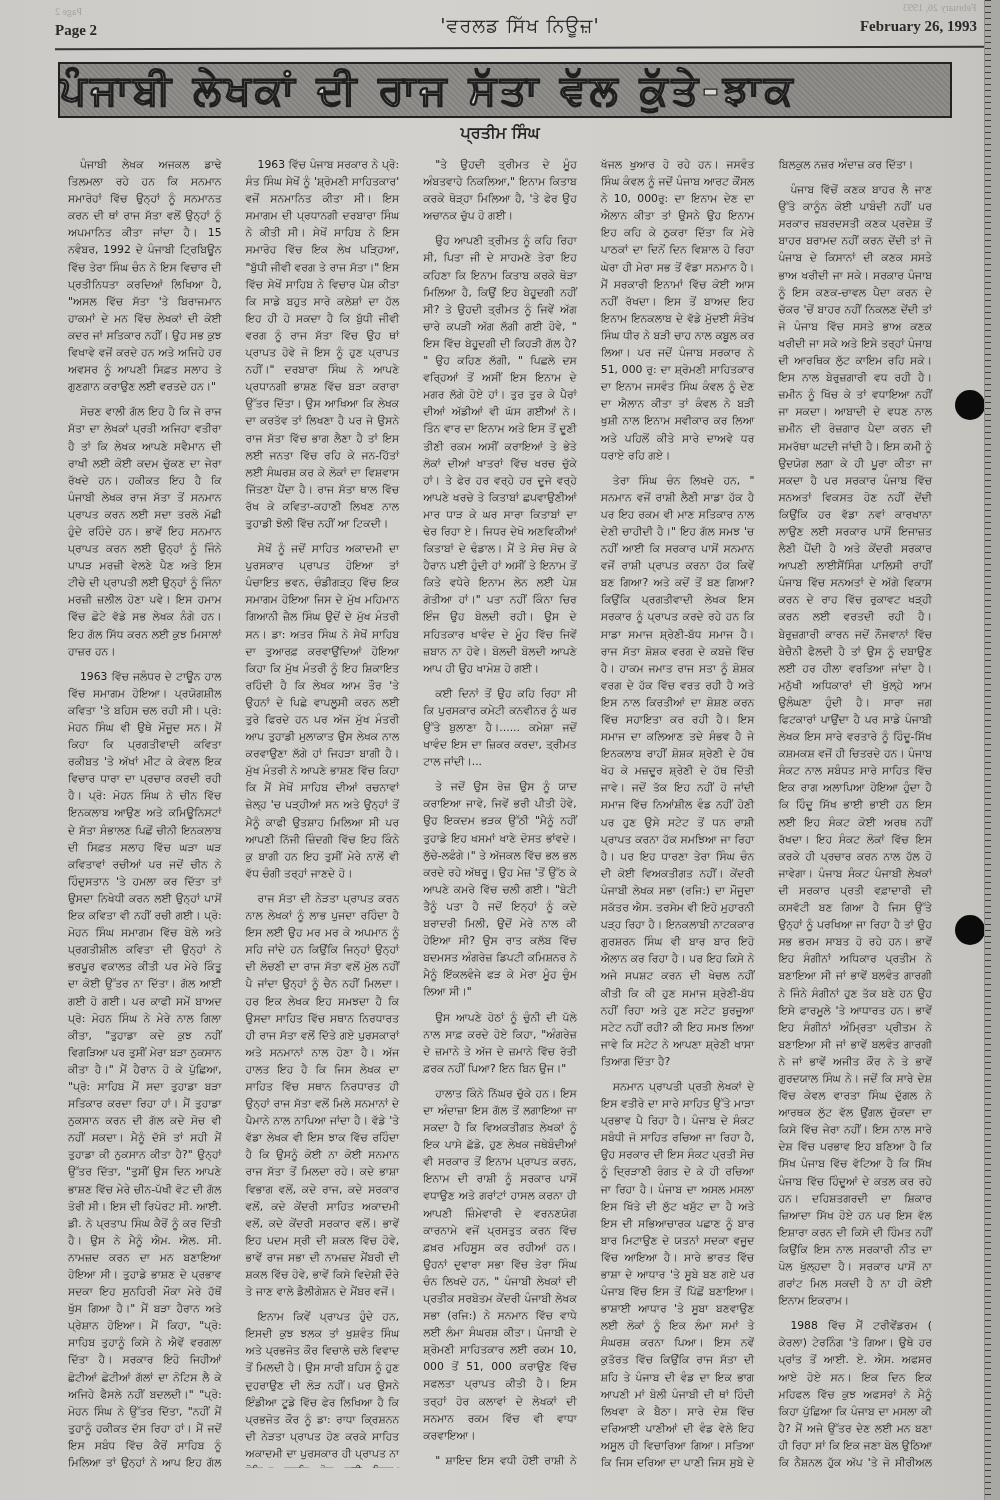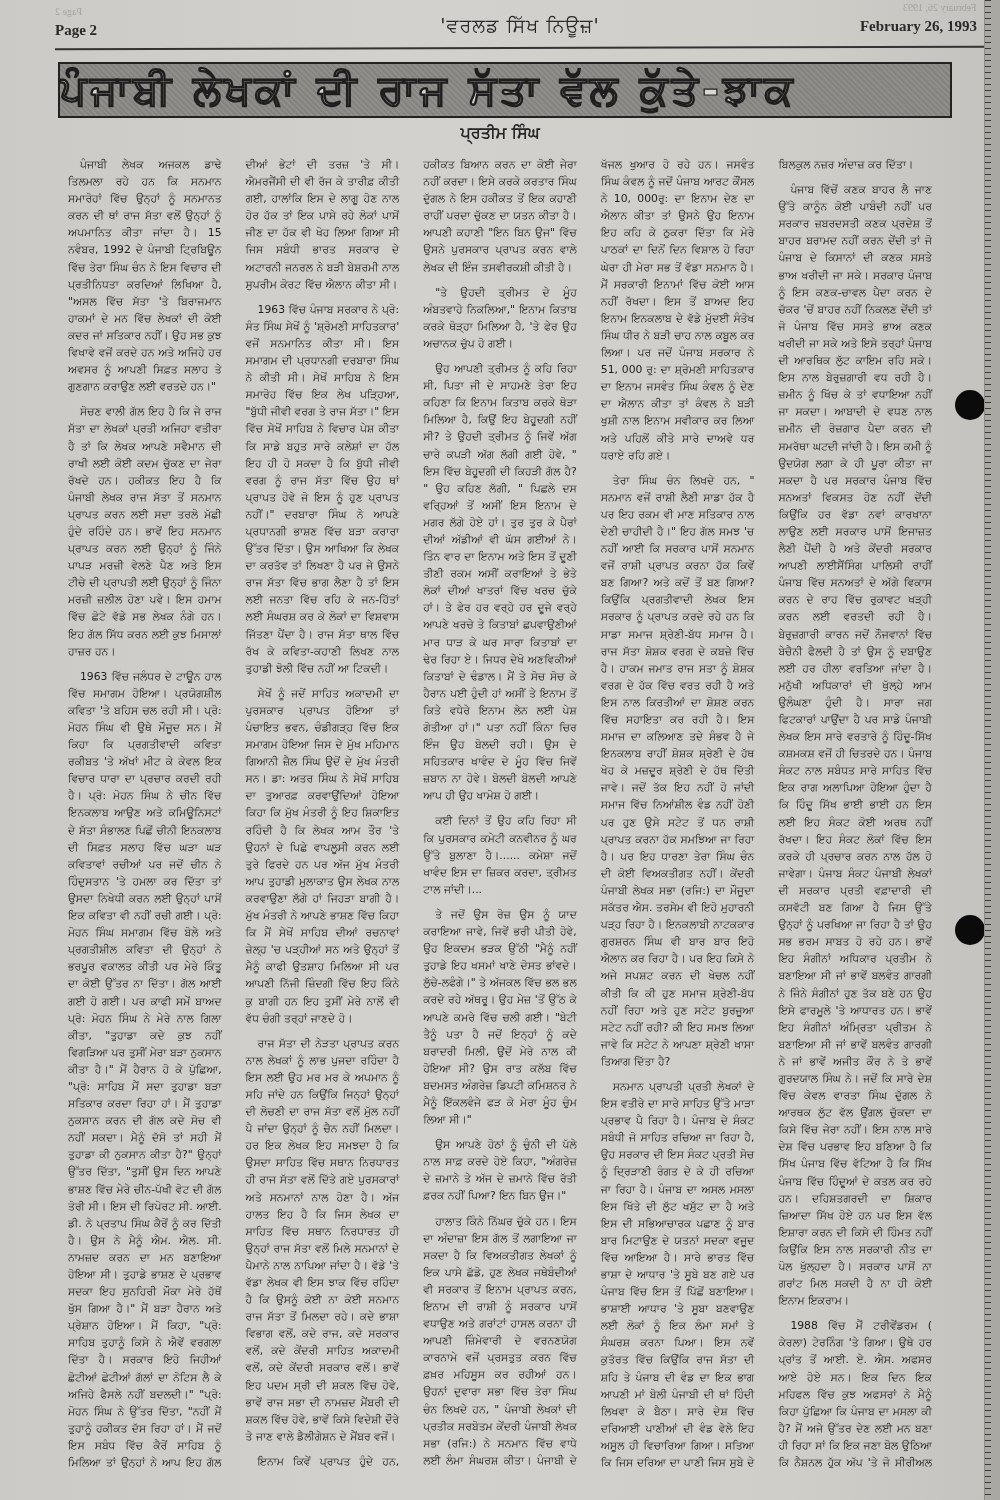--- a/index.html
+++ b/index.html
@@ -77,28 +77,26 @@
   <div class="byline">ਪ੍ਰਤੀਮ ਸਿੰਘ</div>
 
   <div class="columns">
     <div class="col">
         <p>ਪੰਜਾਬੀ ਲੇਖਕ ਅਜਕਲ ਡਾਢੇ ਤਿਲਮਲਾ ਰਹੇ ਹਨ ਕਿ ਸਨਮਾਨ ਸਮਾਰੋਹਾਂ ਵਿੱਚ ਉਨ੍ਹਾਂ ਨੂੰ ਸਨਮਾਨਤ ਕਰਨ ਦੀ ਥਾਂ ਰਾਜ ਸੱਤਾ ਵਲੋਂ ਉਨ੍ਹਾਂ ਨੂੰ ਅਪਮਾਨਿਤ ਕੀਤਾ ਜਾਂਦਾ ਹੈ। 15 ਨਵੰਬਰ, 1992 ਦੇ ਪੰਜਾਬੀ ਟ੍ਰਿਬਿਊਨ ਵਿੱਚ ਤੇਰਾ ਸਿੰਘ ਚੰਨ ਨੇ ਇਸ ਵਿਚਾਰ ਦੀ ਪ੍ਰਤੀਨਿਧਤਾ ਕਰਦਿਆਂ ਲਿਖਿਆ ਹੈ, "ਅਸਲ ਵਿੱਚ ਸੱਤਾ 'ਤੇ ਬਿਰਾਜਮਾਨ ਹਾਕਮਾਂ ਦੇ ਮਨ ਵਿੱਚ ਲੇਖਕਾਂ ਦੀ ਕੋਈ ਕਦਰ ਜਾਂ ਸਤਿਕਾਰ ਨਹੀਂ। ਉਹ ਸਭ ਕੁਝ ਵਿਖਾਵੇ ਵਜੋਂ ਕਰਦੇ ਹਨ ਅਤੇ ਅਜਿਹੇ ਹਰ ਅਵਸਰ ਨੂੰ ਆਪਣੀ ਸਿਫ਼ਤ ਸਲਾਹ ਤੇ ਗੁਣਗਾਨ ਕਰਾਉਣ ਲਈ ਵਰਤਦੇ ਹਨ।"</p>
         <p>ਸੋਚਣ ਵਾਲੀ ਗੱਲ ਇਹ ਹੈ ਕਿ ਜੇ ਰਾਜ ਸੱਤਾ ਦਾ ਲੇਖਕਾਂ ਪ੍ਰਤੀ ਅਜਿਹਾ ਵਤੀਰਾ ਹੈ ਤਾਂ ਕਿ ਲੇਖਕ ਆਪਣੇ ਸਵੈਮਾਨ ਦੀ ਰਾਖੀ ਲਈ ਕੋਈ ਕਦਮ ਚੁੱਕਣ ਦਾ ਜੇਰਾ ਰੱਖਦੇ ਹਨ। ਹਕੀਕਤ ਇਹ ਹੈ ਕਿ ਪੰਜਾਬੀ ਲੇਖਕ ਰਾਜ ਸੱਤਾ ਤੋਂ ਸਨਮਾਨ ਪ੍ਰਾਪਤ ਕਰਨ ਲਈ ਸਦਾ ਤਰਲੋ ਮੱਛੀ ਹੁੰਦੇ ਰਹਿੰਦੇ ਹਨ। ਭਾਵੇਂ ਇਹ ਸਨਮਾਨ ਪ੍ਰਾਪਤ ਕਰਨ ਲਈ ਉਨ੍ਹਾਂ ਨੂੰ ਜਿੰਨੇ ਪਾਪੜ ਮਰਜ਼ੀ ਵੇਲਣੇ ਪੈਣ ਅਤੇ ਇਸ ਟੀਚੇ ਦੀ ਪ੍ਰਾਪਤੀ ਲਈ ਉਨ੍ਹਾਂ ਨੂੰ ਜਿੰਨਾ ਮਰਜ਼ੀ ਜ਼ਲੀਲ ਹੋਣਾ ਪਵੇ। ਇਸ ਹਮਾਮ ਵਿੱਚ ਛੋਟੇ ਵੱਡੇ ਸਭ ਲੇਖਕ ਨੰਗੇ ਹਨ। ਇਹ ਗੱਲ ਸਿੱਧ ਕਰਨ ਲਈ ਕੁਝ ਮਿਸਾਲਾਂ ਹਾਜ਼ਰ ਹਨ।</p>
         <p>1963 ਵਿੱਚ ਜਲੰਧਰ ਦੇ ਟਾਊਨ ਹਾਲ ਵਿੱਚ ਸਮਾਗਮ ਹੋਇਆ। ਪ੍ਰਯੋਗਸ਼ੀਲ ਕਵਿਤਾ 'ਤੇ ਬਹਿਸ ਚਲ ਰਹੀ ਸੀ। ਪ੍ਰੋ: ਮੋਹਨ ਸਿੰਘ ਵੀ ਉਥੇ ਮੌਜੂਦ ਸਨ। ਮੈਂ ਕਿਹਾ ਕਿ ਪ੍ਰਗਤੀਵਾਦੀ ਕਵਿਤਾ ਰਕੀਬਤ 'ਤੇ ਅੱਖਾਂ ਮੀਟ ਕੇ ਕੇਵਲ ਇਕ ਵਿਚਾਰ ਧਾਰਾ ਦਾ ਪ੍ਰਚਾਰ ਕਰਦੀ ਰਹੀ ਹੈ। ਪ੍ਰੋ: ਮੋਹਨ ਸਿੰਘ ਨੇ ਚੀਨ ਵਿੱਚ ਇਨਕਲਾਬ ਆਉਣ ਅਤੇ ਕਮਿਊਨਿਸਟਾਂ ਦੇ ਸੱਤਾ ਸੰਭਾਲਣ ਪਿਛੋਂ ਚੀਨੀ ਇਨਕਲਾਬ ਦੀ ਸਿਫ਼ਤ ਸਲਾਹ ਵਿੱਚ ਘੜਾ ਘੜ ਕਵਿਤਾਵਾਂ ਰਚੀਆਂ ਪਰ ਜਦੋਂ ਚੀਨ ਨੇ ਹਿੰਦੁਸਤਾਨ 'ਤੇ ਹਮਲਾ ਕਰ ਦਿੱਤਾ ਤਾਂ ਉਸਦਾ ਨਿਖੇਧੀ ਕਰਨ ਲਈ ਉਨ੍ਹਾਂ ਪਾਸੋਂ ਇਕ ਕਵਿਤਾ ਵੀ ਨਹੀਂ ਰਚੀ ਗਈ। ਪ੍ਰੋ: ਮੋਹਨ ਸਿੰਘ ਸਮਾਗਮ ਵਿੱਚ ਬੋਲੇ ਅਤੇ ਪ੍ਰਗਤੀਸ਼ੀਲ ਕਵਿਤਾ ਦੀ ਉਨ੍ਹਾਂ ਨੇ ਭਰਪੂਰ ਵਕਾਲਤ ਕੀਤੀ ਪਰ ਮੇਰੇ ਕਿੰਤੂ ਦਾ ਕੋਈ ਉੱਤਰ ਨਾ ਦਿੱਤਾ। ਗੱਲ ਆਈ ਗਈ ਹੋ ਗਈ। ਪਰ ਕਾਫੀ ਸਮੇਂ ਬਾਅਦ ਪ੍ਰੋ: ਮੋਹਨ ਸਿੰਘ ਨੇ ਮੇਰੇ ਨਾਲ ਗਿਲਾ ਕੀਤਾ, "ਤੁਹਾਡਾ ਕਦੇ ਕੁਝ ਨਹੀਂ ਵਿਗੜਿਆ ਪਰ ਤੁਸੀਂ ਮੇਰਾ ਬੜਾ ਨੁਕਸਾਨ ਕੀਤਾ ਹੈ।" ਮੈਂ ਹੈਰਾਨ ਹੋ ਕੇ ਪੁੱਛਿਆ, "ਪ੍ਰੋ: ਸਾਹਿਬ ਮੈਂ ਸਦਾ ਤੁਹਾਡਾ ਬੜਾ ਸਤਿਕਾਰ ਕਰਦਾ ਰਿਹਾ ਹਾਂ। ਮੈਂ ਤੁਹਾਡਾ ਨੁਕਸਾਨ ਕਰਨ ਦੀ ਗੱਲ ਕਦੇ ਸੋਚ ਵੀ ਨਹੀਂ ਸਕਦਾ। ਮੈਨੂੰ ਦੱਸੋ ਤਾਂ ਸਹੀ ਮੈਂ ਤੁਹਾਡਾ ਕੀ ਨੁਕਸਾਨ ਕੀਤਾ ਹੈ?" ਉਨ੍ਹਾਂ ਉੱਤਰ ਦਿੱਤਾ, "ਤੁਸੀਂ ਉਸ ਦਿਨ ਆਪਣੇ ਭਾਸ਼ਣ ਵਿੱਚ ਮੇਰੇ ਚੀਨ-ਪੱਖੀ ਵੋਟ ਦੀ ਗੱਲ ਤੋਰੀ ਸੀ। ਇਸ ਦੀ ਰਿਪੋਰਟ ਸੀ. ਆਈ. ਡੀ. ਨੇ ਪ੍ਰਤਾਪ ਸਿੰਘ ਕੈਰੋਂ ਨੂੰ ਕਰ ਦਿੱਤੀ ਹੈ। ਉਸ ਨੇ ਮੈਨੂੰ ਐਮ. ਐਲ. ਸੀ. ਨਾਮਜ਼ਦ ਕਰਨ ਦਾ ਮਨ ਬਣਾਇਆ ਹੋਇਆ ਸੀ। ਤੁਹਾਡੇ ਭਾਸ਼ਣ ਦੇ ਪ੍ਰਭਾਵ ਸਦਕਾ ਇਹ ਸੁਨਹਿਰੀ ਮੌਕਾ ਮੇਰੇ ਹੱਥੋਂ ਖੁੱਸ ਗਿਆ ਹੈ।" ਮੈਂ ਬੜਾ ਹੈਰਾਨ ਅਤੇ ਪ੍ਰੇਸ਼ਾਨ ਹੋਇਆ। ਮੈਂ ਕਿਹਾ, "ਪ੍ਰੋ: ਸਾਹਿਬ ਤੁਹਾਨੂੰ ਕਿਸੇ ਨੇ ਐਵੇਂ ਵਰਗਲਾ ਦਿੱਤਾ ਹੈ। ਸਰਕਾਰ ਇਹੋ ਜਿਹੀਆਂ ਛੋਟੀਆਂ ਛੋਟੀਆਂ ਗੱਲਾਂ ਦਾ ਨੋਟਿਸ ਲੈ ਕੇ ਅਜਿਹੇ ਫੈਸਲੇ ਨਹੀਂ ਬਦਲਦੀ।" "ਪ੍ਰੋ: ਮੋਹਨ ਸਿੰਘ ਨੇ ਉੱਤਰ ਦਿੱਤਾ, "ਨਹੀਂ ਮੈਂ ਤੁਹਾਨੂੰ ਹਕੀਕਤ ਦੱਸ ਰਿਹਾ ਹਾਂ। ਮੈਂ ਜਦੋਂ ਇਸ ਸਬੰਧ ਵਿੱਚ ਕੈਰੋਂ ਸਾਹਿਬ ਨੂੰ ਮਿਲਿਆ ਤਾਂ ਉਨ੍ਹਾਂ ਨੇ ਆਪ ਇਹ ਗੱਲ ਮੈਨੂੰ ਜਿਤਲਾਈ।"</p>
         <p>ਇਸ ਤੋਂ ਬਾਅਦ ਵੀ ਪਰ, ਪ੍ਰੋ: ਮੋਹਨ ਸਿੰਘ ਦੇ ਰਾਜ ਸੱਤਾ ਦੀ ਨੇੜਤਾ ਪ੍ਰਾਪਤ ਕਰਨ ਦੀ ਚੇਸ਼ਟਾ ਵਿੱਚ ਕੋਈ ਫ਼ਰਕ ਨਾ ਆਇਆ। ਜਦੋਂ 1976 ਵਿੱਚ ਦੇਸ਼ ਵਿੱਚ ਐਮਰਜੈਂਸੀ ਲਾਗੂ ਹੋਈ ਅਤੇ ਤਾਨਾ ਸ਼ਾਹੀ ਦਾ ਪੂਰਾ ਰਾਜ ਹੋ ਗਿਆ, ਪੰਜਾਬ ਸਰਕਾਰ ਨੇ 'ਜਾਗ੍ਰਿਤੀ' ਰਸਾਲੇ ਦੇ ਸਿਲਵਰ ਜੁਬਲੀ ਸਮਾਗਮ ਦਾ ਪ੍ਰਬੰਧ ਕੀਤਾ। ਪ੍ਰੋ: ਮੋਹਨ ਸਿੰਘ ਨੇ ਇਸ ਸਮਾਗਮ ਵਿੱਚ ਇੰਦਰਾ ਗਾਂਧੀ ਦੀ ਕਸੀਦਾ ਗੋਈ ਕਰਦਿਆਂ ਹੋਇਆਂ ਇਕ ਨਜ਼ਮ ਪੜ੍ਹੀ ਜਿਸ ਵਿੱਚ ਇੰਦਰਾ ਗਾਂਧੀ ਨੂੰ ਦੁਰਗਾ ਵਜੋਂ ਚਿਤਰਿਆ ਗਿਆ ਸੀ। ਇਹ ਕਵਿਤਾ ਮਾਤਾ</p>
       </div>
     <div class="col">
-        <p class="noindent">ਦੀਆਂ ਭੇਟਾਂ ਦੀ ਤਰਜ਼ 'ਤੇ ਸੀ। ਐਮਰਜੈਂਸੀ ਦੀ ਵੀ ਰੱਜ ਕੇ ਤਾਰੀਫ਼ ਕੀਤੀ ਗਈ, ਹਾਲਾਂਕਿ ਇਸ ਦੇ ਲਾਗੂ ਹੋਣ ਨਾਲ ਹੋਰ ਹੱਕ ਤਾਂ ਇਕ ਪਾਸੇ ਰਹੇ ਲੋਕਾਂ ਪਾਸੋਂ ਜੀਣ ਦਾ ਹੱਕ ਵੀ ਖੋਹ ਲਿਆ ਗਿਆ ਸੀ ਜਿਸ ਸਬੰਧੀ ਭਾਰਤ ਸਰਕਾਰ ਦੇ ਅਟਾਰਨੀ ਜਨਰਲ ਨੇ ਬੜੀ ਬੇਸ਼ਰਮੀ ਨਾਲ ਸੁਪਰੀਮ ਕੋਰਟ ਵਿੱਚ ਐਲਾਨ ਕੀਤਾ ਸੀ।</p>
         <p>1963 ਵਿੱਚ ਪੰਜਾਬ ਸਰਕਾਰ ਨੇ ਪ੍ਰੋ: ਸੰਤ ਸਿੰਘ ਸੇਖੋਂ ਨੂੰ 'ਸ਼੍ਰੋਮਣੀ ਸਾਹਿਤਕਾਰ' ਵਜੋਂ ਸਨਮਾਨਿਤ ਕੀਤਾ ਸੀ। ਇਸ ਸਮਾਗਮ ਦੀ ਪ੍ਰਧਾਨਗੀ ਦਰਬਾਰਾ ਸਿੰਘ ਨੇ ਕੀਤੀ ਸੀ। ਸੇਖੋਂ ਸਾਹਿਬ ਨੇ ਇਸ ਸਮਾਰੋਹ ਵਿੱਚ ਇਕ ਲੇਖ ਪੜ੍ਹਿਆ, "ਬੁੱਧੀ ਜੀਵੀ ਵਰਗ ਤੇ ਰਾਜ ਸੱਤਾ।" ਇਸ ਵਿੱਚ ਸੇਖੋਂ ਸਾਹਿਬ ਨੇ ਵਿਚਾਰ ਪੇਸ਼ ਕੀਤਾ ਕਿ ਸਾਡੇ ਬਹੁਤ ਸਾਰੇ ਕਲੇਸ਼ਾਂ ਦਾ ਹੱਲ ਇਹ ਹੀ ਹੋ ਸਕਦਾ ਹੈ ਕਿ ਬੁੱਧੀ ਜੀਵੀ ਵਰਗ ਨੂੰ ਰਾਜ ਸੱਤਾ ਵਿੱਚ ਉਹ ਥਾਂ ਪ੍ਰਾਪਤ ਹੋਵੇ ਜੋ ਇਸ ਨੂੰ ਹੁਣ ਪ੍ਰਾਪਤ ਨਹੀਂ।" ਦਰਬਾਰਾ ਸਿੰਘ ਨੇ ਆਪਣੇ ਪ੍ਰਧਾਨਗੀ ਭਾਸ਼ਣ ਵਿੱਚ ਬੜਾ ਕਰਾਰਾ ਉੱਤਰ ਦਿੱਤਾ। ਉਸ ਆਖਿਆ ਕਿ ਲੇਖਕ ਦਾ ਕਰਤੱਵ ਤਾਂ ਲਿਖਣਾ ਹੈ ਪਰ ਜੇ ਉਸਨੇ ਰਾਜ ਸੱਤਾ ਵਿੱਚ ਭਾਗ ਲੈਣਾ ਹੈ ਤਾਂ ਇਸ ਲਈ ਜਨਤਾ ਵਿੱਚ ਰਹਿ ਕੇ ਜਨ-ਹਿੱਤਾਂ ਲਈ ਸੰਘਰਸ਼ ਕਰ ਕੇ ਲੋਕਾਂ ਦਾ ਵਿਸ਼ਵਾਸ ਜਿੱਤਣਾ ਪੈਂਦਾ ਹੈ। ਰਾਜ ਸੱਤਾ ਥਾਲ ਵਿੱਚ ਰੱਖ ਕੇ ਕਵਿਤਾ-ਕਹਾਣੀ ਲਿਖਣ ਨਾਲ ਤੁਹਾਡੀ ਝੋਲੀ ਵਿੱਚ ਨਹੀਂ ਆ ਟਿਕਦੀ।</p>
         <p>ਸੇਖੋਂ ਨੂੰ ਜਦੋਂ ਸਾਹਿਤ ਅਕਾਦਮੀ ਦਾ ਪੁਰਸਕਾਰ ਪ੍ਰਾਪਤ ਹੋਇਆ ਤਾਂ ਪੰਚਾਇਤ ਭਵਨ, ਚੰਡੀਗੜ੍ਹ ਵਿੱਚ ਇਕ ਸਮਾਗਮ ਹੋਇਆ ਜਿਸ ਦੇ ਮੁੱਖ ਮਹਿਮਾਨ ਗਿਆਨੀ ਜ਼ੈਲ ਸਿੰਘ ਉਦੋਂ ਦੇ ਮੁੱਖ ਮੰਤਰੀ ਸਨ। ਡਾ: ਅਤਰ ਸਿੰਘ ਨੇ ਸੇਖੋਂ ਸਾਹਿਬ ਦਾ ਤੁਆਰਫ਼ ਕਰਵਾਉਂਦਿਆਂ ਹੋਇਆ ਕਿਹਾ ਕਿ ਮੁੱਖ ਮੰਤਰੀ ਨੂੰ ਇਹ ਸ਼ਿਕਾਇਤ ਰਹਿੰਦੀ ਹੈ ਕਿ ਲੇਖਕ ਆਮ ਤੌਰ 'ਤੇ ਉਹਨਾਂ ਦੇ ਪਿਛੇ ਵਾਪਲੂਸੀ ਕਰਨ ਲਈ ਤੁਰੇ ਫਿਰਦੇ ਹਨ ਪਰ ਅੱਜ ਮੁੱਖ ਮੰਤਰੀ ਆਪ ਤੁਹਾਡੀ ਮੁਲਾਕਾਤ ਉਸ ਲੇਖਕ ਨਾਲ ਕਰਵਾਉਣਾ ਲੱਗੇ ਹਾਂ ਜਿਹੜਾ ਬਾਗੀ ਹੈ। ਮੁੱਖ ਮੰਤਰੀ ਨੇ ਆਪਣੇ ਭਾਸ਼ਣ ਵਿੱਚ ਕਿਹਾ ਕਿ ਮੈਂ ਸੇਖੋਂ ਸਾਹਿਬ ਦੀਆਂ ਰਚਨਾਵਾਂ ਜ਼ੇਲ੍ਹ 'ਚ ਪੜ੍ਹੀਆਂ ਸਨ ਅਤੇ ਉਨ੍ਹਾਂ ਤੋਂ ਮੈਨੂੰ ਕਾਫੀ ਉਤਸ਼ਾਹ ਮਿਲਿਆ ਸੀ ਪਰ ਆਪਣੀ ਨਿੱਜੀ ਜ਼ਿੰਦਗੀ ਵਿੱਚ ਇਹ ਕਿੰਨੇ ਕੁ ਬਾਗੀ ਹਨ ਇਹ ਤੁਸੀਂ ਮੇਰੇ ਨਾਲੋਂ ਵੀ ਵੱਧ ਚੰਗੀ ਤਰ੍ਹਾਂ ਜਾਣਦੇ ਹੋ।</p>
         <p>ਰਾਜ ਸੱਤਾ ਦੀ ਨੇੜਤਾ ਪ੍ਰਾਪਤ ਕਰਨ ਨਾਲ ਲੇਖਕਾਂ ਨੂੰ ਲਾਭ ਪੁਜਦਾ ਰਹਿੰਦਾ ਹੈ ਇਸ ਲਈ ਉਹ ਮਰ ਮਰ ਕੇ ਅਪਮਾਨ ਨੂੰ ਸਹਿ ਜਾਂਦੇ ਹਨ ਕਿਉਂਕਿ ਜਿਨ੍ਹਾਂ ਉਨ੍ਹਾਂ ਦੀ ਲੋਚਣੀ ਦਾ ਰਾਜ ਸੱਤਾ ਵਲੋਂ ਮੁੱਲ ਨਹੀਂ ਪੈ ਜਾਂਦਾ ਉਨ੍ਹਾਂ ਨੂੰ ਚੈਨ ਨਹੀਂ ਮਿਲਦਾ। ਹਰ ਇਕ ਲੇਖਕ ਇਹ ਸਮਝਦਾ ਹੈ ਕਿ ਉਸਦਾ ਸਾਹਿਤ ਵਿੱਚ ਸਥਾਨ ਨਿਰਧਾਰਤ ਹੀ ਰਾਜ ਸੱਤਾ ਵਲੋਂ ਦਿੱਤੇ ਗਏ ਪੁਰਸਕਾਰਾਂ ਅਤੇ ਸਨਮਾਨਾਂ ਨਾਲ ਹੋਣਾ ਹੈ। ਅੱਜ ਹਾਲਤ ਇਹ ਹੈ ਕਿ ਜਿਸ ਲੇਖਕ ਦਾ ਸਾਹਿਤ ਵਿੱਚ ਸਥਾਨ ਨਿਰਧਾਰਤ ਹੀ ਉਨ੍ਹਾਂ ਰਾਜ ਸੱਤਾ ਵਲੋਂ ਮਿਲੇ ਸਨਮਾਨਾਂ ਦੇ ਪੈਮਾਨੇ ਨਾਲ ਨਾਪਿਆ ਜਾਂਦਾ ਹੈ। ਵੱਡੇ 'ਤੇ ਵੱਡਾ ਲੇਖਕ ਵੀ ਇਸ ਝਾਕ ਵਿੱਚ ਰਹਿੰਦਾ ਹੈ ਕਿ ਉਸਨੂੰ ਕੋਈ ਨਾ ਕੋਈ ਸਨਮਾਨ ਰਾਜ ਸੱਤਾ ਤੋਂ ਮਿਲਦਾ ਰਹੇ। ਕਦੇ ਭਾਸ਼ਾ ਵਿਭਾਗ ਵਲੋਂ, ਕਦੇ ਰਾਜ, ਕਦੇ ਸਰਕਾਰ ਵਲੋਂ, ਕਦੇ ਕੇਂਦਰੀ ਸਾਹਿਤ ਅਕਾਦਮੀ ਵਲੋਂ, ਕਦੇ ਕੇਂਦਰੀ ਸਰਕਾਰ ਵਲੋਂ। ਭਾਵੇਂ ਇਹ ਪਦਮ ਸ੍ਰੀ ਦੀ ਸ਼ਕਲ ਵਿੱਚ ਹੋਵੇ, ਭਾਵੇਂ ਰਾਜ ਸਭਾ ਦੀ ਨਾਮਜ਼ਦ ਮੈਂਬਰੀ ਦੀ ਸ਼ਕਲ ਵਿੱਚ ਹੋਵੇ, ਭਾਵੇਂ ਕਿਸੇ ਵਿਦੇਸ਼ੀ ਦੌਰੇ ਤੇ ਜਾਣ ਵਾਲੇ ਡੈਲੀਗੇਸ਼ਨ ਦੇ ਮੈਂਬਰ ਵਜੋਂ।</p>
         <p>ਇਨਾਮ ਕਿਵੇਂ ਪ੍ਰਾਪਤ ਹੁੰਦੇ ਹਨ, ਇਸਦੀ ਕੁਝ ਝਲਕ ਤਾਂ ਖੁਸ਼ਵੰਤ ਸਿੰਘ ਅਤੇ ਪ੍ਰਭਜੋਤ ਕੌਰ ਵਿਚਾਲੇ ਚਲੇ ਵਿਵਾਦ ਤੋਂ ਮਿਲਦੀ ਹੈ। ਉਸ ਸਾਰੀ ਬਹਿਸ ਨੂੰ ਹੁਣ ਦੁਹਰਾਉਣ ਦੀ ਲੋੜ ਨਹੀਂ। ਪਰ ਉਸਨੇ ਇੰਡੀਆ ਟੂਡੇ ਵਿੱਚ ਫੇਰ ਲਿਖਿਆ ਹੈ ਕਿ ਪ੍ਰਭਜੋਤ ਕੌਰ ਨੂੰ ਡਾ: ਰਾਧਾ ਕ੍ਰਿਸ਼ਨਨ ਦੀ ਨੇੜਤਾ ਪ੍ਰਾਪਤ ਹੋਣ ਕਰਕੇ ਸਾਹਿਤ ਅਕਾਦਮੀ ਦਾ ਪੁਰਸਕਾਰ ਹੀ ਪ੍ਰਾਪਤ ਨਾ ਹੋਇਆ ਬਲਕਿ ਹੋਰ ਕਈ ਇਨਾਮ ਸਨਮਾਨ ਵੀ ਮਿਲੇ। ਪੰਜਾਬੀ ਲੇਖਕ ਨੂੰ ਇਹ ਸਭ ਕੁਝ ਭਲੀ ਭਾਂਤ ਪਤਾ ਹੈ ਪਰ ਫੇਰ ਵੀ</p>
       </div>
     <div class="col">
-        <p class="noindent">ਹਕੀਕਤ ਬਿਆਨ ਕਰਨ ਦਾ ਕੋਈ ਜੇਰਾ ਨਹੀਂ ਕਰਦਾ। ਇਸੇ ਕਰਕੇ ਕਰਤਾਰ ਸਿੰਘ ਦੁੱਗਲ ਨੇ ਇਸ ਹਕੀਕਤ ਤੋਂ ਇਕ ਕਹਾਣੀ ਰਾਹੀਂ ਪਰਦਾ ਚੁੱਕਣ ਦਾ ਯਤਨ ਕੀਤਾ ਹੈ। ਆਪਣੀ ਕਹਾਣੀ "ਇਨ ਬਿਨ ਉਜ" ਵਿੱਚ ਉਸਨੇ ਪੁਰਸਕਾਰ ਪ੍ਰਾਪਤ ਕਰਨ ਵਾਲੇ ਲੇਖਕ ਦੀ ਇੰਜ ਤਸਵੀਰਕਸ਼ੀ ਕੀਤੀ ਹੈ।</p>
         <p>"ਤੇ ਉਹਦੀ ਤ੍ਰੀਮਤ ਦੇ ਮੂੰਹ ਅੰਬਤਵਾਹੇ ਨਿਕਲਿਆ," ਇਨਾਮ ਕਿਤਾਬ ਕਰਕੇ ਥੋੜ੍ਹਾ ਮਿਲਿਆ ਹੈ, 'ਤੇ ਫੇਰ ਉਹ ਅਚਾਨਕ ਚੁੱਪ ਹੋ ਗਈ।</p>
         <p>ਉਹ ਆਪਣੀ ਤ੍ਰੀਮਤ ਨੂੰ ਕਹਿ ਰਿਹਾ ਸੀ, ਪਿਤਾ ਜੀ ਦੇ ਸਾਹਮਣੇ ਤੇਰਾ ਇਹ ਕਹਿਣਾ ਕਿ ਇਨਾਮ ਕਿਤਾਬ ਕਰਕੇ ਥੋੜਾ ਮਿਲਿਆ ਹੈ, ਕਿਉਂ ਇਹ ਬੇਹੂਦਗੀ ਨਹੀਂ ਸੀ? ਤੇ ਉਹਦੀ ਤ੍ਰੀਮਤ ਨੂੰ ਜਿਵੇਂ ਅੱਗ ਚਾਰੇ ਕਪੜੀ ਅੱਗ ਲੱਗੀ ਗਈ ਹੋਵੇ, " ਇਸ ਵਿੱਚ ਬੇਹੂਦਗੀ ਦੀ ਕਿਹੜੀ ਗੱਲ ਹੈ? " ਉਹ ਕਹਿਣ ਲੱਗੀ, " ਪਿਛਲੇ ਦਸ ਵਰ੍ਹਿਆਂ ਤੋਂ ਅਸੀਂ ਇਸ ਇਨਾਮ ਦੇ ਮਗਰ ਲੱਗੇ ਹੋਏ ਹਾਂ। ਤੁਰ ਤੁਰ ਕੇ ਪੈਰਾਂ ਦੀਆਂ ਅੱਡੀਆਂ ਵੀ ਘੱਸ ਗਈਆਂ ਨੇ। ਤਿੰਨ ਵਾਰ ਦਾ ਇਨਾਮ ਅਤੇ ਇਸ ਤੋਂ ਦੂਣੀ ਤੀਣੀ ਰਕਮ ਅਸੀਂ ਕਰਾਇਆਂ ਤੇ ਭੇਤੇ ਲੋਕਾਂ ਦੀਆਂ ਖਾਤਰਾਂ ਵਿੱਚ ਖਰਚ ਚੁੱਕੇ ਹਾਂ। ਤੇ ਫੇਰ ਹਰ ਵਰ੍ਹੇ ਹਰ ਦੂਜੇ ਵਰ੍ਹੇ ਆਪਣੇ ਖਰਚੇ ਤੇ ਕਿਤਾਬਾਂ ਛਪਵਾਉਣੀਆਂ ਮਾਰ ਧਾੜ ਕੇ ਘਰ ਸਾਰਾ ਕਿਤਾਬਾਂ ਦਾ ਢੇਰ ਰਿਹਾ ਏ। ਜਿਧਰ ਦੇਖੋ ਅਣਵਿਕੀਆਂ ਕਿਤਾਬਾਂ ਦੇ ਢੰਡਾਲ। ਮੈਂ ਤੇ ਸੋਚ ਸੋਚ ਕੇ ਹੈਰਾਨ ਪਈ ਹੁੰਦੀ ਹਾਂ ਅਸੀਂ ਤੇ ਇਨਾਮ ਤੋਂ ਕਿਤੇ ਵਧੇਰੇ ਇਨਾਮ ਲੇਨ ਲਈ ਪੇਸ਼ ਗੋਤੀਆ ਹਾਂ।" ਪਤਾ ਨਹੀਂ ਕਿੰਨਾ ਚਿਰ ਇੰਜ ਉਹ ਬੋਲਦੀ ਰਹੀ। ਉਸ ਦੇ ਸਹਿਤਕਾਰ ਖਾਵੰਦ ਦੇ ਮੂੰਹ ਵਿੱਚ ਜਿਵੇਂ ਜ਼ਬਾਨ ਨਾ ਹੋਵੇ। ਬੋਲਦੀ ਬੋਲਦੀ ਆਪਣੇ ਆਪ ਹੀ ਉਹ ਖਾਮੋਸ਼ ਹੋ ਗਈ।</p>
         <p>ਕਈ ਦਿਨਾਂ ਤੋਂ ਉਹ ਕਹਿ ਰਿਹਾ ਸੀ ਕਿ ਪੁਰਸਕਾਰ ਕਮੇਟੀ ਕਨਵੀਨਰ ਨੂੰ ਘਰ ਉੱਤੇ ਬੁਲਾਣਾ ਹੈ।...... ਕਮੇਸ਼ਾ ਜਦੋਂ ਖਾਵੰਦ ਇਸ ਦਾ ਜ਼ਿਕਰ ਕਰਦਾ, ਤ੍ਰੀਮਤ ਟਾਲ ਜਾਂਦੀ।...</p>
         <p>ਤੇ ਜਦੋਂ ਉਸ ਰੋਜ਼ ਉਸ ਨੂੰ ਯਾਦ ਕਰਾਇਆ ਜਾਵੇ, ਜਿਵੇਂ ਭਰੀ ਪੀਤੀ ਹੋਵੇ, ਉਹ ਇਕਦਮ ਭੜਕ ਉੱਠੀ "ਮੈਨੂੰ ਨਹੀਂ ਤੁਹਾਡੇ ਇਹ ਖਸਮਾਂ ਖਾਣੇ ਦੋਸਤ ਭਾਂਵਦੇ। ਲੁੱਚੇ-ਲਫੰਗੇ।" ਤੇ ਅੱਜਕਲ ਵਿੱਚ ਭਲ ਭਲ ਕਰਦੇ ਰਹੇ ਅੱਥਰੂ। ਉਹ ਮੇਜ਼ 'ਤੋਂ ਉੱਠ ਕੇ ਆਪਣੇ ਕਮਰੇ ਵਿੱਚ ਚਲੀ ਗਈ। "ਬੇਟੀ ਤੈਨੂੰ ਪਤਾ ਹੈ ਜਦੋਂ ਇਨ੍ਹਾਂ ਨੂੰ ਕਦੇ ਬਰਾਦਰੀ ਮਿਲੀ, ਉਦੋਂ ਮੇਰੇ ਨਾਲ ਕੀ ਹੋਇਆ ਸੀ? ਉਸ ਰਾਤ ਕਲੱਬ ਵਿੱਚ ਬਦਮਸਤ ਅੰਗਰੇਜ਼ ਡਿਪਟੀ ਕਮਿਸ਼ਨਰ ਨੇ ਮੈਨੂੰ ਇੱਕਲਵੰਜੇ ਫੜ ਕੇ ਮੇਰਾ ਮੂੰਹ ਚੁੰਮ ਲਿਆ ਸੀ।"</p>
         <p>ਉਸ ਆਪਣੇ ਹੋਠਾਂ ਨੂੰ ਚੁੰਨੀ ਦੀ ਪੱਲੇ ਨਾਲ ਸਾਫ਼ ਕਰਦੇ ਹੋਏ ਕਿਹਾ, "ਅੰਗਰੇਜ਼ ਦੇ ਜ਼ਮਾਨੇ ਤੇ ਅੱਜ ਦੇ ਜ਼ਮਾਨੇ ਵਿੱਚ ਰੱਤੀ ਫ਼ਰਕ ਨਹੀਂ ਪਿਆ? ਇਨ ਬਿਨ ਉਜ।"</p>
         <p>ਹਾਲਾਤ ਕਿੰਨੇ ਨਿੱਘਰ ਚੁੱਕੇ ਹਨ। ਇਸ ਦਾ ਅੰਦਾਜ਼ਾ ਇਸ ਗੱਲ ਤੋਂ ਲਗਾਇਆ ਜਾ ਸਕਦਾ ਹੈ ਕਿ ਵਿਅਕਤੀਗਤ ਲੇਖਕਾਂ ਨੂੰ ਇਕ ਪਾਸੇ ਛੱਡੋ, ਹੁਣ ਲੇਖਕ ਜਥੇਬੰਦੀਆਂ ਵੀ ਸਰਕਾਰ ਤੋਂ ਇਨਾਮ ਪ੍ਰਾਪਤ ਕਰਨ, ਇਨਾਮ ਦੀ ਰਾਸ਼ੀ ਨੂੰ ਸਰਕਾਰ ਪਾਸੋਂ ਵਧਾਉਣ ਅਤੇ ਗਰਾਂਟਾਂ ਹਾਸਲ ਕਰਨਾ ਹੀ ਆਪਣੀ ਜ਼ਿੰਮੇਵਾਰੀ ਦੇ ਵਰਨਣਯੋਗ ਕਾਰਨਾਮੇ ਵਜੋਂ ਪ੍ਰਸਤੁਤ ਕਰਨ ਵਿੱਚ ਫ਼ਖ਼ਰ ਮਹਿਸੂਸ ਕਰ ਰਹੀਆਂ ਹਨ। ਉਹਨਾਂ ਦੁਵਾਰਾ ਸਭਾ ਵਿੱਚ ਤੇਰਾ ਸਿੰਘ ਚੰਨ ਲਿਖਦੇ ਹਨ, " ਪੰਜਾਬੀ ਲੇਖਕਾਂ ਦੀ ਪ੍ਰਤੀਕ ਸਰਬੋਤਮ ਕੇਂਦਰੀ ਪੰਜਾਬੀ ਲੇਖਕ ਸਭਾ (ਰਜਿ:) ਨੇ ਸਨਮਾਨ ਵਿੱਚ ਵਾਧੇ ਲਈ ਲੰਮਾ ਸੰਘਰਸ਼ ਕੀਤਾ। ਪੰਜਾਬੀ ਦੇ ਸ਼੍ਰੋਮਣੀ ਸਾਹਿਤਕਾਰ ਲਈ ਰਕਮ 10, 000 ਤੋਂ 51, 000 ਕਰਾਉਣ ਵਿੱਚ ਸਫਲਤਾ ਪ੍ਰਾਪਤ ਕੀਤੀ ਹੈ। ਇਸ ਤਰ੍ਹਾਂ ਹੋਰ ਕਲਾਵਾਂ ਦੇ ਲੇਖਕਾਂ ਦੀ ਸਨਮਾਨ ਰਕਮ ਵਿੱਚ ਵੀ ਵਾਧਾ ਕਰਵਾਇਆ।</p>
         <p>" ਸ਼ਾਇਦ ਇਸ ਵਧੀ ਹੋਈ ਰਾਸ਼ੀ ਨੇ ਕਈਆਂ ਦੇ ਈਮਾਨ ਡੁਲਾ ਦਿੱਤੇ ਹਨ ਅਤੇ ਲੇਖਕ ਹੁਣ ਇਹ ਰਾਸ਼ੀ ਸਰਕਾਰ ਤੋਂ ਪ੍ਰਾਪਤ ਕਰਨ ਲਈ ਚੂਹਾ-ਦੌੜ ਵਿੱਚ ਅੱਗੇ ਨਾਲੋਂ ਵੀ ਵਧੇਰੇ</p>
       </div>
     <div class="col">
         <p class="noindent">ਖੱਜਲ ਖੁਆਰ ਹੋ ਰਹੇ ਹਨ। ਜਸਵੰਤ ਸਿੰਘ ਕੰਵਲ ਨੂੰ ਜਦੋਂ ਪੰਜਾਬ ਆਰਟ ਕੌਂਸਲ ਨੇ 10, 000ਰੁ: ਦਾ ਇਨਾਮ ਦੇਣ ਦਾ ਐਲਾਨ ਕੀਤਾ ਤਾਂ ਉਸਨੇ ਉਹ ਇਨਾਮ ਇਹ ਕਹਿ ਕੇ ਠੁਕਰਾ ਦਿੱਤਾ ਕਿ ਮੇਰੇ ਪਾਠਕਾਂ ਦਾ ਦਿਨੋਂ ਦਿਨ ਵਿਸ਼ਾਲ ਹੋ ਰਿਹਾ ਘੇਰਾ ਹੀ ਮੇਰਾ ਸਭ ਤੋਂ ਵੱਡਾ ਸਨਮਾਨ ਹੈ। ਮੈਂ ਸਰਕਾਰੀ ਇਨਾਮਾਂ ਵਿੱਚ ਕੋਈ ਆਸ ਨਹੀਂ ਰੱਖਦਾ। ਇਸ ਤੋਂ ਬਾਅਦ ਇਹ ਇਨਾਮ ਇਨਕਲਾਬ ਦੇ ਵੱਡੇ ਮੁੱਦਈ ਸੰਤੋਖ ਸਿੰਘ ਧੀਰ ਨੇ ਬੜੀ ਚਾਹ ਨਾਲ ਕਬੂਲ ਕਰ ਲਿਆ। ਪਰ ਜਦੋਂ ਪੰਜਾਬ ਸਰਕਾਰ ਨੇ 51, 000 ਰੁ: ਦਾ ਸ਼੍ਰੋਮਣੀ ਸਾਹਿਤਕਾਰ ਦਾ ਇਨਾਮ ਜਸਵੰਤ ਸਿੰਘ ਕੰਵਲ ਨੂੰ ਦੇਣ ਦਾ ਐਲਾਨ ਕੀਤਾ ਤਾਂ ਕੰਵਲ ਨੇ ਬੜੀ ਖੁਸ਼ੀ ਨਾਲ ਇਨਾਮ ਸਵੀਕਾਰ ਕਰ ਲਿਆ ਅਤੇ ਪਹਿਲੋਂ ਕੀਤੇ ਸਾਰੇ ਦਾਅਵੇ ਧਰ ਧਰਾਏ ਰਹਿ ਗਏ।</p>

